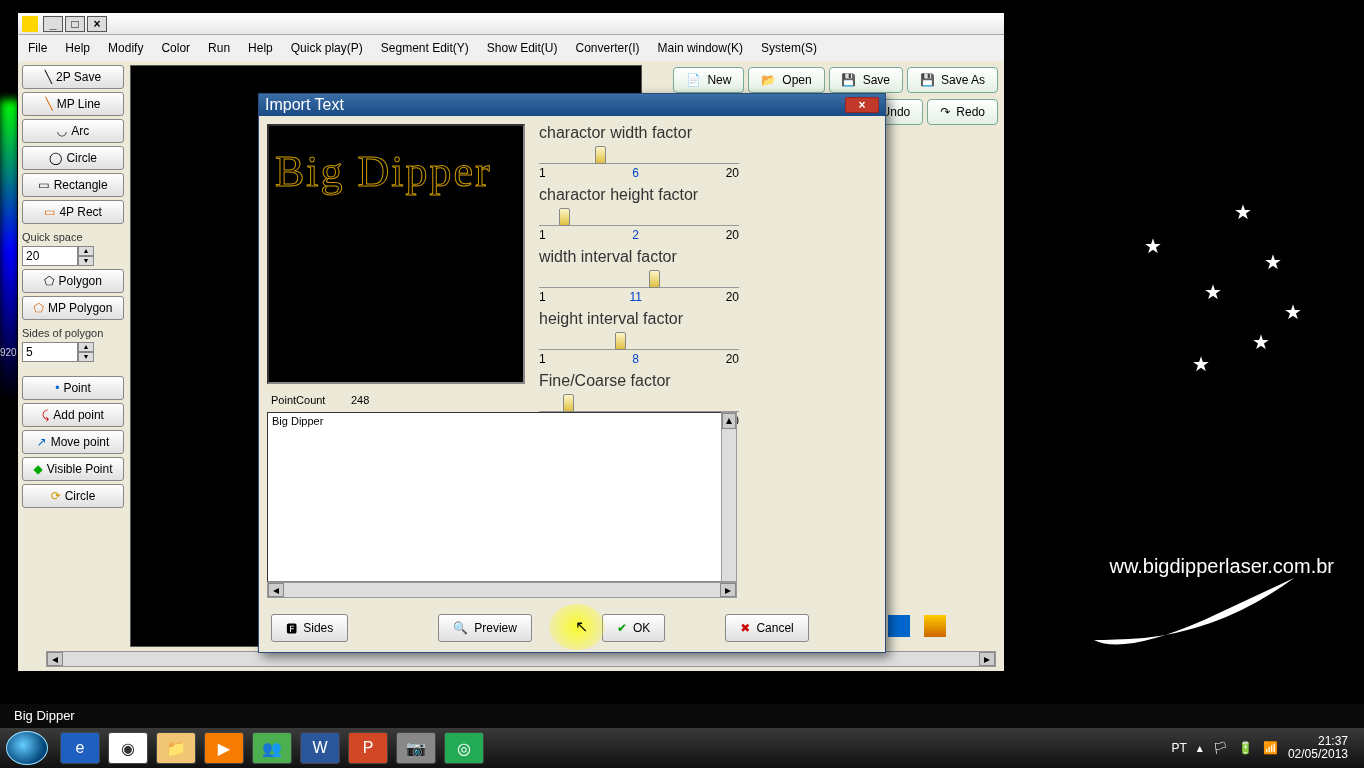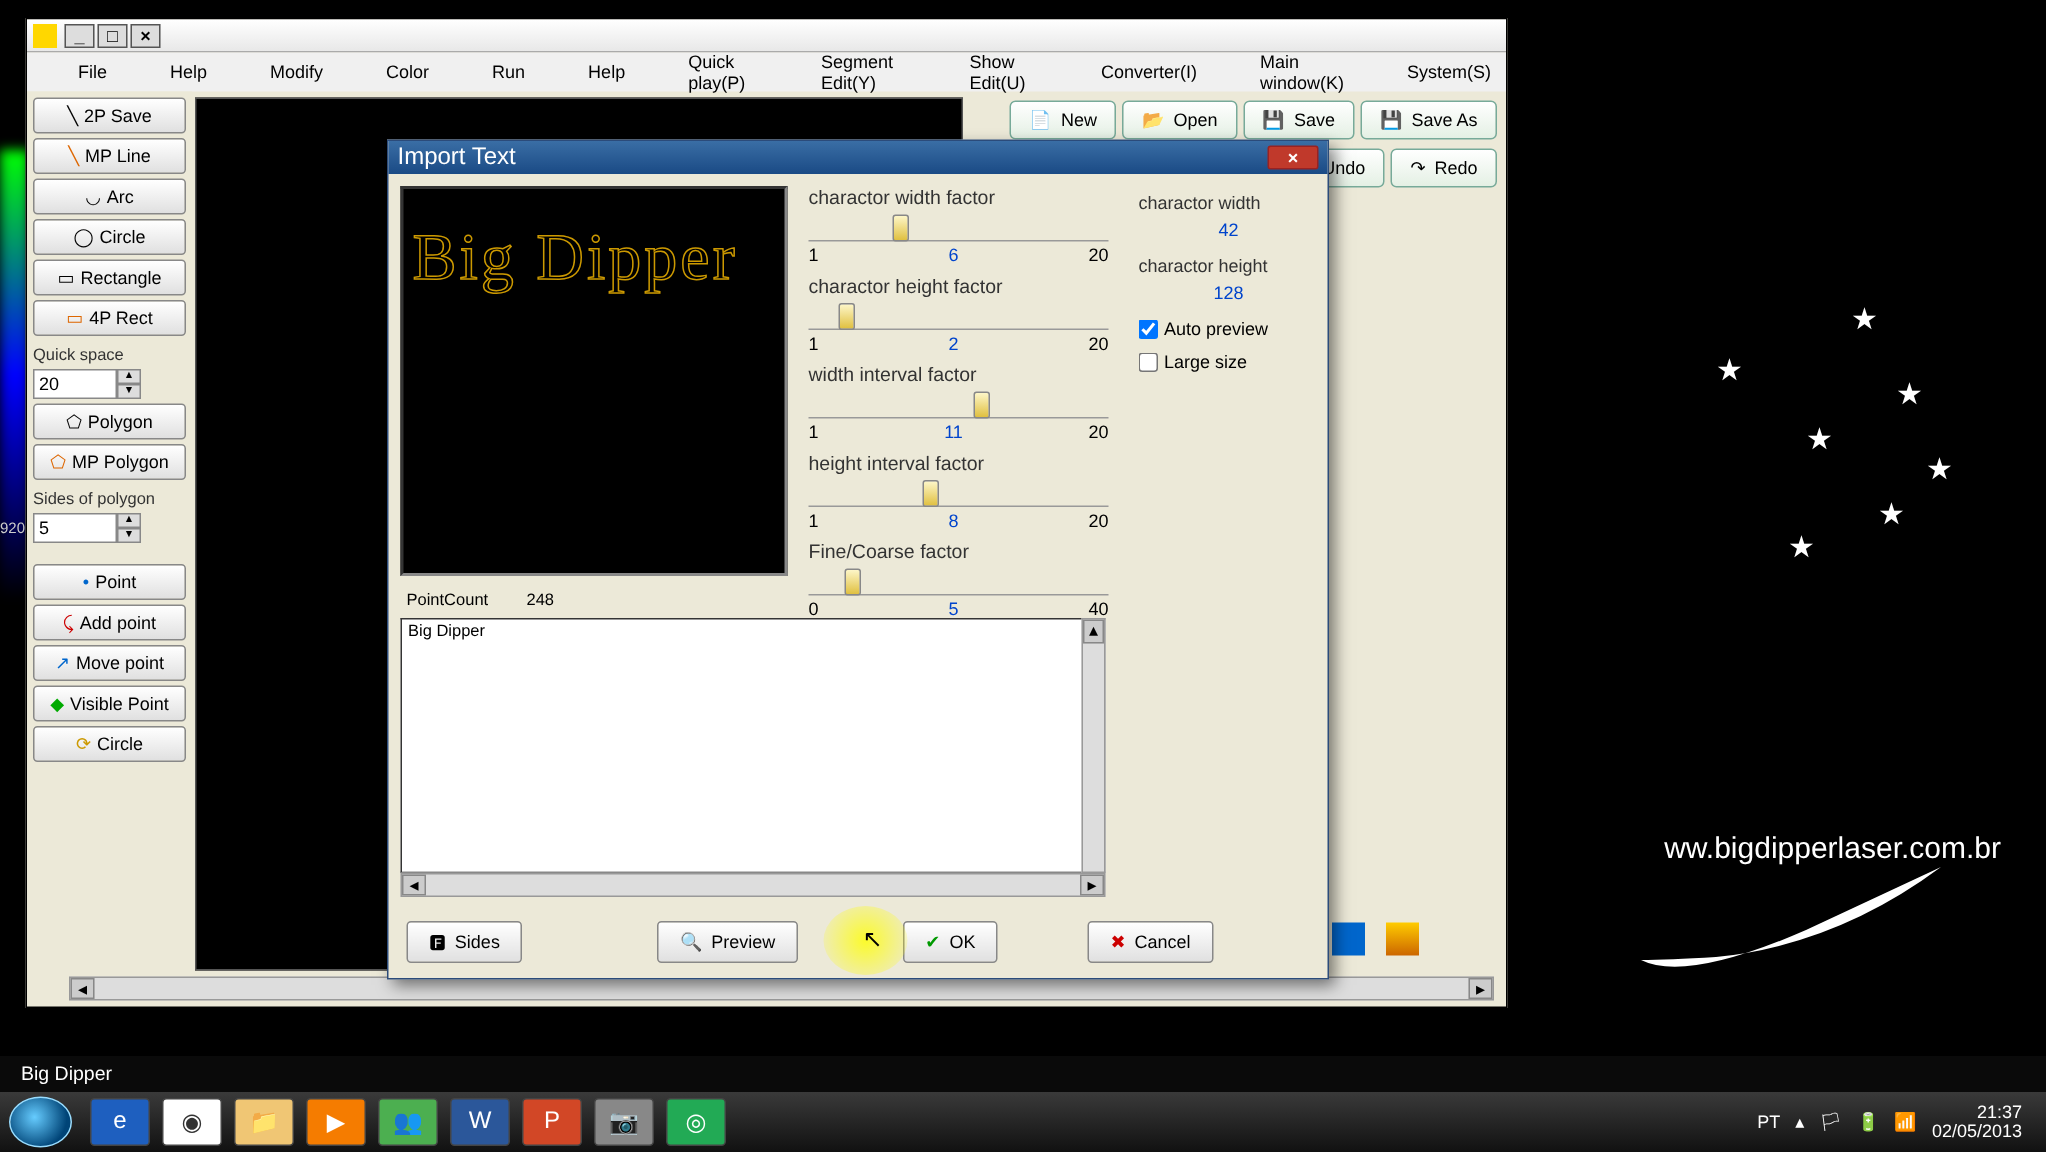--- a/index.html
+++ b/index.html
@@ -12,21 +12,21 @@
 .desktop-url { position: absolute; right: 30px; top: 555px; color: #fff; font-size: 20px; }
 
 .main-window { position: absolute; left: 17px; top: 12px; width: 988px; height: 660px; background: #ece9d8; border: 1px solid #000; box-shadow: 2px 2px 5px rgba(0,0,0,0.5); }
 .titlebar { height: 22px; background: linear-gradient(#fff,#e8e8e8); display: flex; align-items: center; padding: 0 4px; border-bottom: 1px solid #aaa; }
 .titlebar-icon { width: 16px; height: 16px; background: #ffd700; margin-right: 5px; }
 .titlebar-text { flex: 1; font-size: 12px; }
 .win-btns { display: flex; gap: 2px; }
 .win-btn { width: 20px; height: 16px; border: 1px solid #555; background: #ddd; text-align: center; line-height: 14px; cursor: pointer; font-weight: bold; }
 
 .menubar { height: 26px; background: #f0f0f0; display: flex; align-items: center; gap: 18px; padding: 0 10px; }
-.menubar span { cursor: pointer; margin-left: 24px; }
+.menubar span { cursor: pointer; }
 
 .app-body { display: flex; height: calc(100% - 22px - 26px - 20px); }
 .toolbox { width: 110px; padding: 4px; background: #ece9d8; display: flex; flex-direction: column; gap: 3px; }
 .tool-btn { height: 24px; border: 1px solid #888; background: linear-gradient(#fff,#e0e0e0); display: flex; align-items: center; justify-content: center; gap: 4px; cursor: pointer; border-radius: 3px; font-size: 11px; }
 .tool-label { font-size: 11px; color: #333; margin-top: 4px; }
 .tool-input-wrap { display: flex; }
 .tool-input { width: 56px; height: 20px; border: 1px solid #888; padding: 0 3px; }
 .spinner { display: flex; flex-direction: column; }
 .spin { width: 16px; height: 10px; border: 1px solid #888; background: #ddd; font-size: 7px; text-align: center; line-height: 8px; cursor: pointer; }
 
@@ -56,21 +56,21 @@
 .dlg-title { height: 22px; background: linear-gradient(#3a6ea5,#1a4a85); color: #fff; display: flex; align-items: center; padding: 0 6px; }
 .dlg-title-text { flex: 1; font-size: 16px; }
 .dlg-close { width: 34px; height: 16px; background: #c0392b; border: 1px solid #922; color: #fff; text-align: center; line-height: 14px; cursor: pointer; font-weight: bold; border-radius: 2px; }
 .preview-box { width: 258px; height: 260px; background: #000; border: 2px inset #888; position: absolute; left: 8px; top: 30px; display:flex; align-items:flex-start; padding:20px 6px; }
 .preview-text { color: #ffd700; font-family: 'Times New Roman', serif; font-size: 44px; -webkit-text-stroke: 1px #cc9900; -webkit-text-fill-color: transparent; letter-spacing: 2px; }
 .pointcount { position: absolute; left: 12px; top: 300px; font-size: 11px; }
 .pointcount-val { position: absolute; left: 92px; top: 300px; font-size: 11px; }
 
 .sliders { position: absolute; left: 280px; top: 30px; width: 200px; }
 .slider-group { margin-bottom: 6px; }
-.slider-label { font-size: 13px; color: #333; }
+.slider-label { font-size: 16px; color: #333; }
 .slider-track { position: relative; height: 20px; border-bottom: 1px solid #999; margin: 2px 0; }
 .slider-thumb { position: absolute; top: 2px; width: 11px; height: 18px; background: linear-gradient(#fdf6c8,#e0c040); border: 1px solid #888; border-radius: 2px; cursor: pointer; }
 .slider-vals { display: flex; justify-content: space-between; font-size: 11px; }
 .slider-vals .mid { color: #04c; }
 
 .right-props { position: absolute; left: 500px; top: 30px; width: 120px; font-size: 11px; }
 .right-props .lbl { color: #333; margin-top: 4px; }
 .right-props .val { color: #04c; text-align: center; margin: 4px 0 10px; }
 .chk { display: flex; align-items: center; gap: 4px; margin-top: 8px; }
 .chk input { width: 13px; height: 13px; }
@@ -369,34 +369,20 @@
           <div class="slider-thumb" style="left:12%"></div>
         </div>
   <div class="slider-vals">
           <span>0</span>
           <span class="mid">5</span>
           <span>40</span>
         </div>
       </div>
     </div>
 
-  <div class="right-props">
-    <div class="lbl">charactor width</div>
-    <div class="val">42</div>
-    <div class="lbl">charactor height</div>
-    <div class="val">128</div>
-    <label class="chk">
-        <input type="checkbox" checked="" style="">
-        <span>Auto preview</span>
-      </label>
-    <label class="chk">
-        <input type="checkbox" style="">
-        <span>Large size</span>
-      </label>
-  </div>
 
   <div class="text-input-area">Big Dipper</div>
   <div class="ta-vscroll">
     <div class="arrow">▴</div>
     <div style="flex:1"></div>
   </div>
   <div class="ta-hscroll">
     <div class="arrow">◂</div>
     <div class="track"></div>
     <div class="arrow">▸</div>

